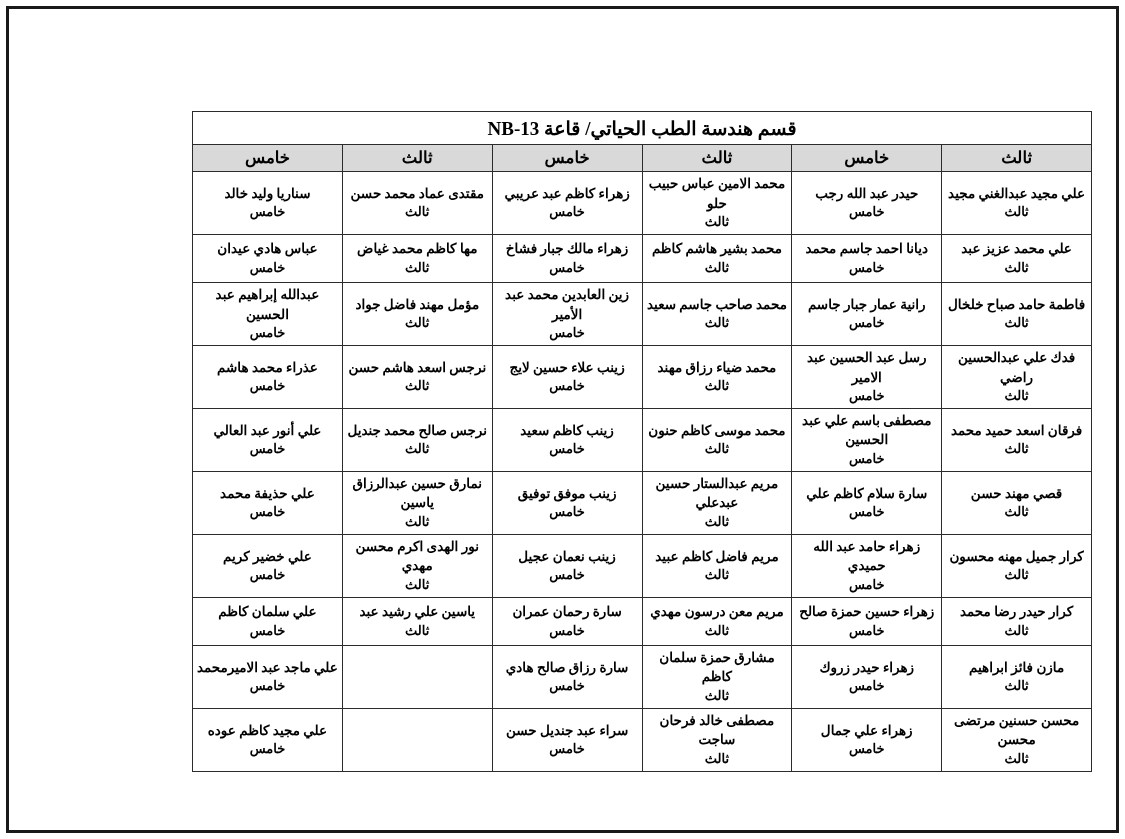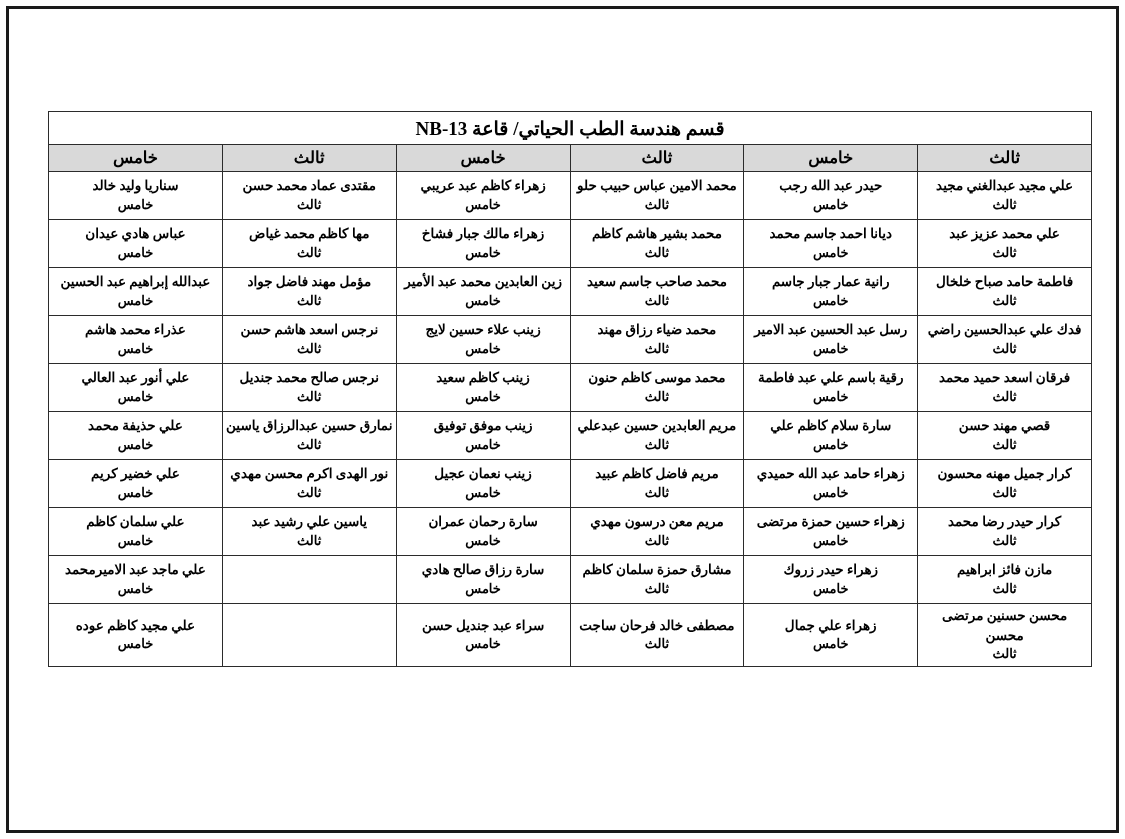--- a/index.html
+++ b/index.html
@@ -34,21 +34,21 @@
     pointer-events: none;
   }
   .table-wrap {
     position: absolute;
     left: 57px;
     top: 111px;
     width: 1035px;
   }
   table.schedule {
     border-collapse: collapse;
-    width: 1044px;
+    width: 900px;
     table-layout: fixed;
     direction: rtl;
   }
   table.schedule td, table.schedule th {
     border: 1px solid #2b2b2b;
     text-align: center;
     vertical-align: middle;
     padding: 2px 3px;
     box-sizing: border-box;
   }
@@ -212,21 +212,21 @@
               <span class="nm">عذراء محمد هاشم</span>
               <span class="lvl">خامس</span>
             </td>
           </tr>
           <tr>
             <td class="name-cell">
               <span class="nm">فرقان اسعد حميد محمد</span>
               <span class="lvl">ثالث</span>
             </td>
             <td class="name-cell">
-              <span class="nm">رقية باسم علي عبد فاطمة</span>
+              <span class="nm">مصطفى باسم علي عبد الحسين</span>
               <span class="lvl">خامس</span>
             </td>
             <td class="name-cell">
               <span class="nm">محمد موسى كاظم حنون</span>
               <span class="lvl">ثالث</span>
             </td>
             <td class="name-cell">
               <span class="nm">زينب كاظم سعيد</span>
               <span class="lvl">خامس</span>
             </td>
@@ -242,21 +242,21 @@
           <tr>
             <td class="name-cell">
               <span class="nm">قصي مهند حسن</span>
               <span class="lvl">ثالث</span>
             </td>
             <td class="name-cell">
               <span class="nm">سارة سلام كاظم علي</span>
               <span class="lvl">خامس</span>
             </td>
             <td class="name-cell">
-              <span class="nm">مريم العابدين حسين عبدعلي</span>
+              <span class="nm">مريم عبدالستار حسين عبدعلي</span>
               <span class="lvl">ثالث</span>
             </td>
             <td class="name-cell">
               <span class="nm">زينب موفق توفيق</span>
               <span class="lvl">خامس</span>
             </td>
             <td class="name-cell">
               <span class="nm">نمارق حسين عبدالرزاق ياسين</span>
               <span class="lvl">ثالث</span>
             </td>
@@ -290,21 +290,21 @@
               <span class="nm">علي خضير كريم</span>
               <span class="lvl">خامس</span>
             </td>
           </tr>
           <tr>
             <td class="name-cell">
               <span class="nm">كرار حيدر رضا محمد</span>
               <span class="lvl">ثالث</span>
             </td>
             <td class="name-cell">
-              <span class="nm">زهراء حسين حمزة مرتضى</span>
+              <span class="nm">زهراء حسين حمزة صالح</span>
               <span class="lvl">خامس</span>
             </td>
             <td class="name-cell">
               <span class="nm">مريم معن درسون مهدي</span>
               <span class="lvl">ثالث</span>
             </td>
             <td class="name-cell">
               <span class="nm">سارة رحمان عمران</span>
               <span class="lvl">خامس</span>
             </td>

